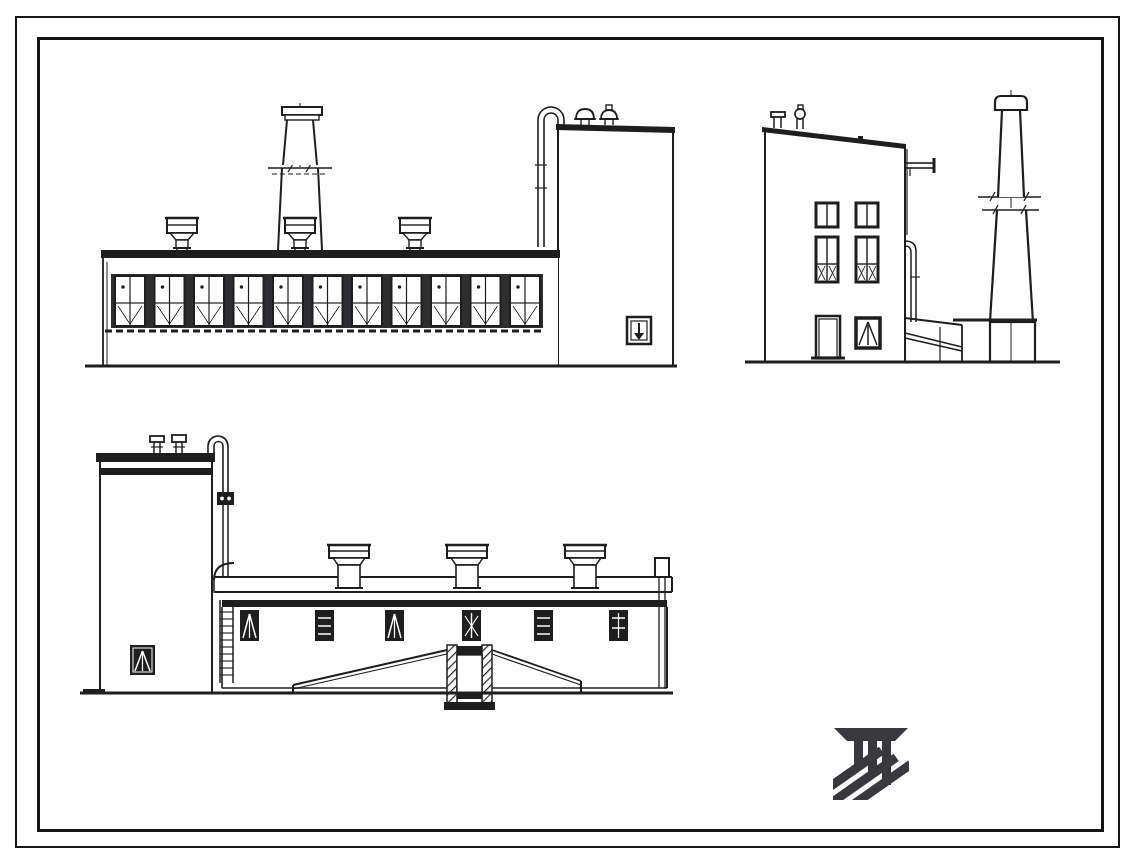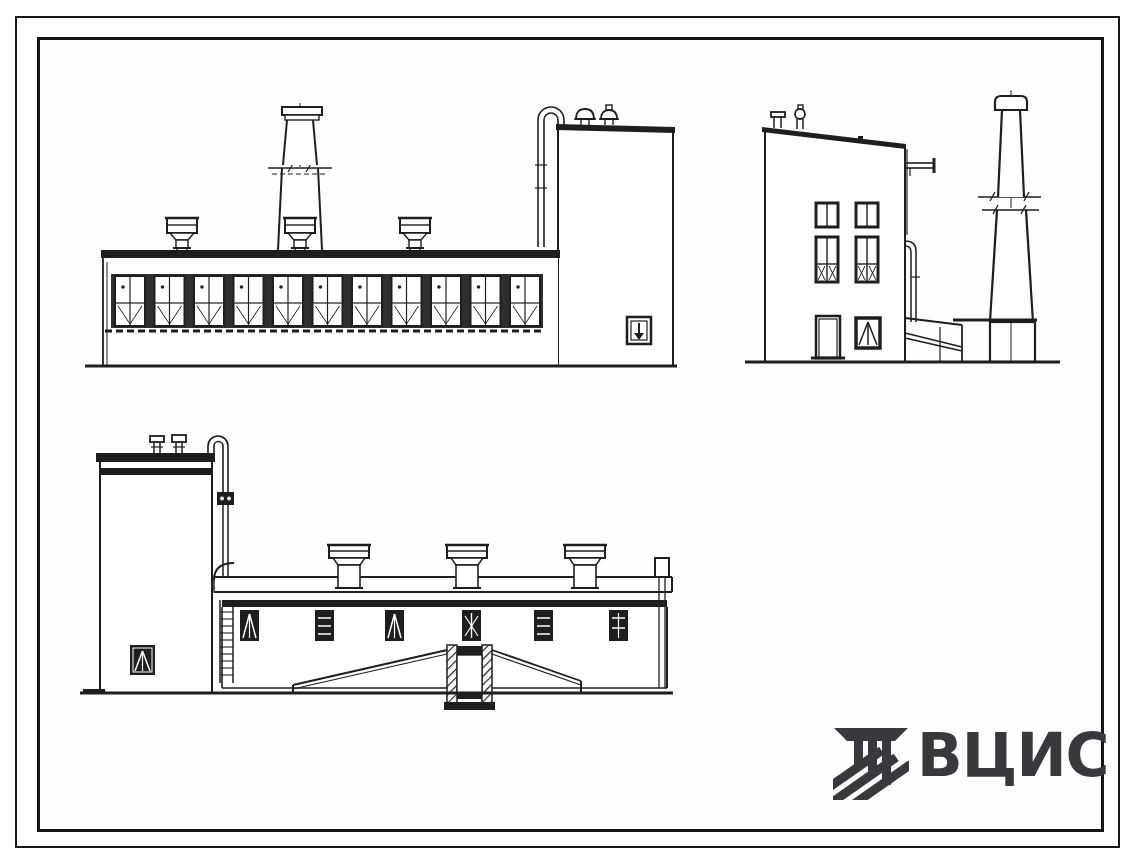--- a/index.html
+++ b/index.html
@@ -413,14 +413,13 @@
       <rect x="20" y="10" width="9" height="28"></rect>
       <rect x="34" y="10" width="9" height="38"></rect>
       <rect x="48" y="10" width="9" height="47"></rect>
       <g transform="rotate(-35 37 44)">
         <rect x="-10" y="28" width="68" height="9"></rect>
         <rect x="-12" y="42" width="78" height="9"></rect>
         <rect x="-14" y="56" width="88" height="9"></rect>
       </g>
     </g>
   </svg>
-  <span class="logo-text">ВЦИС</span>
 </div>
 
 </body></html>

